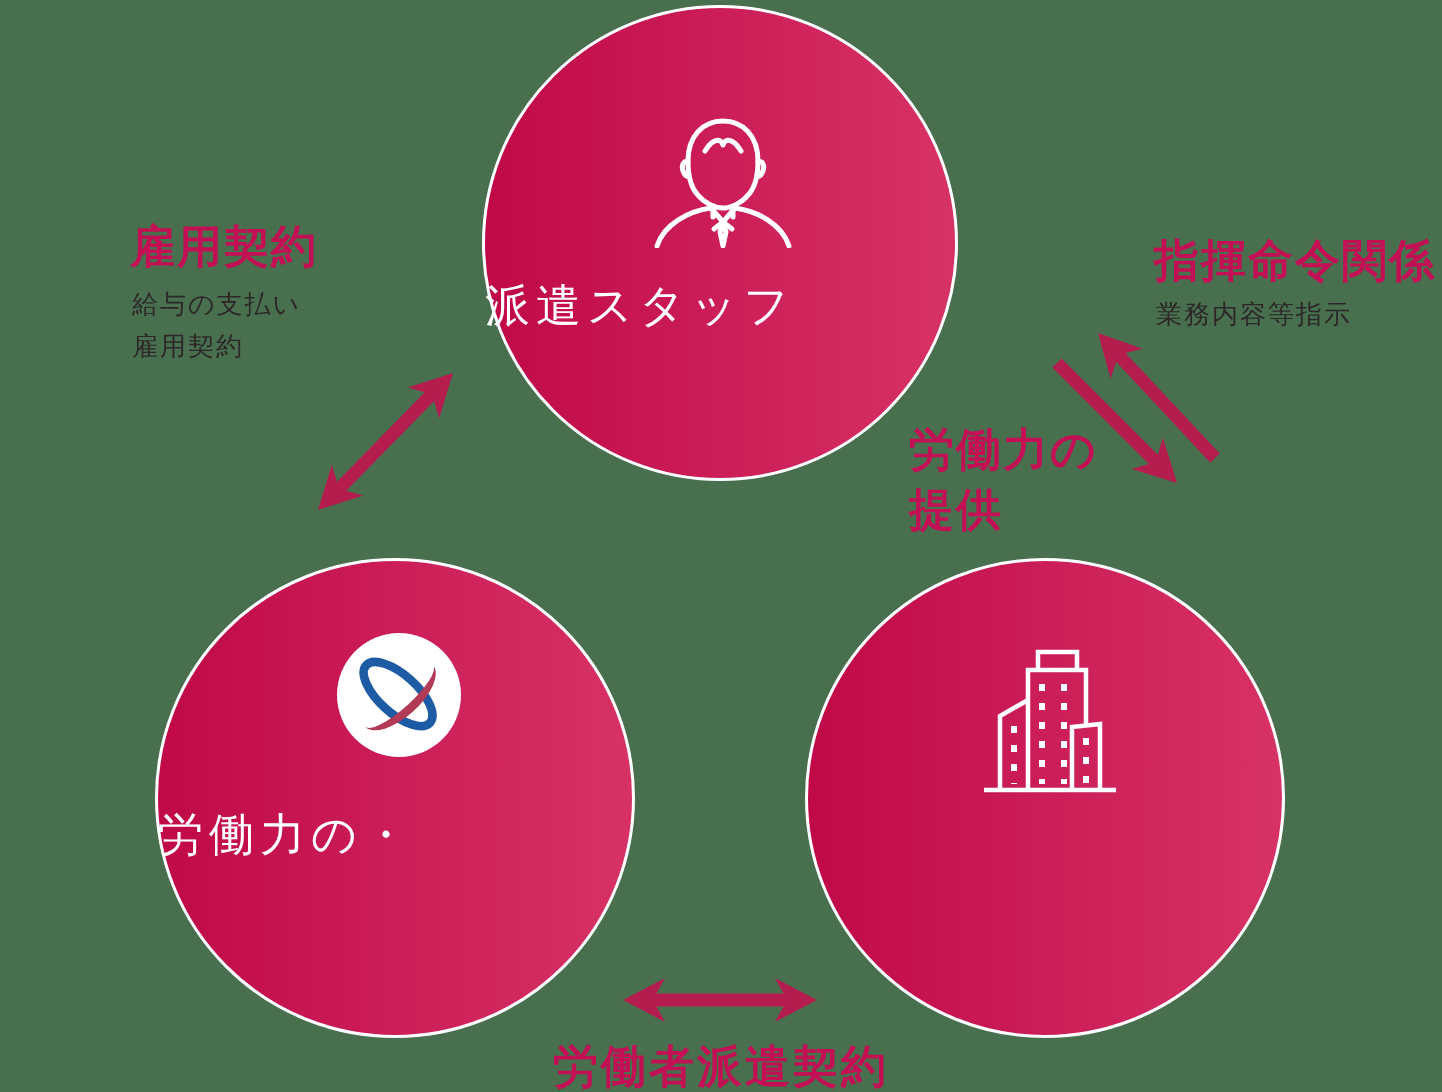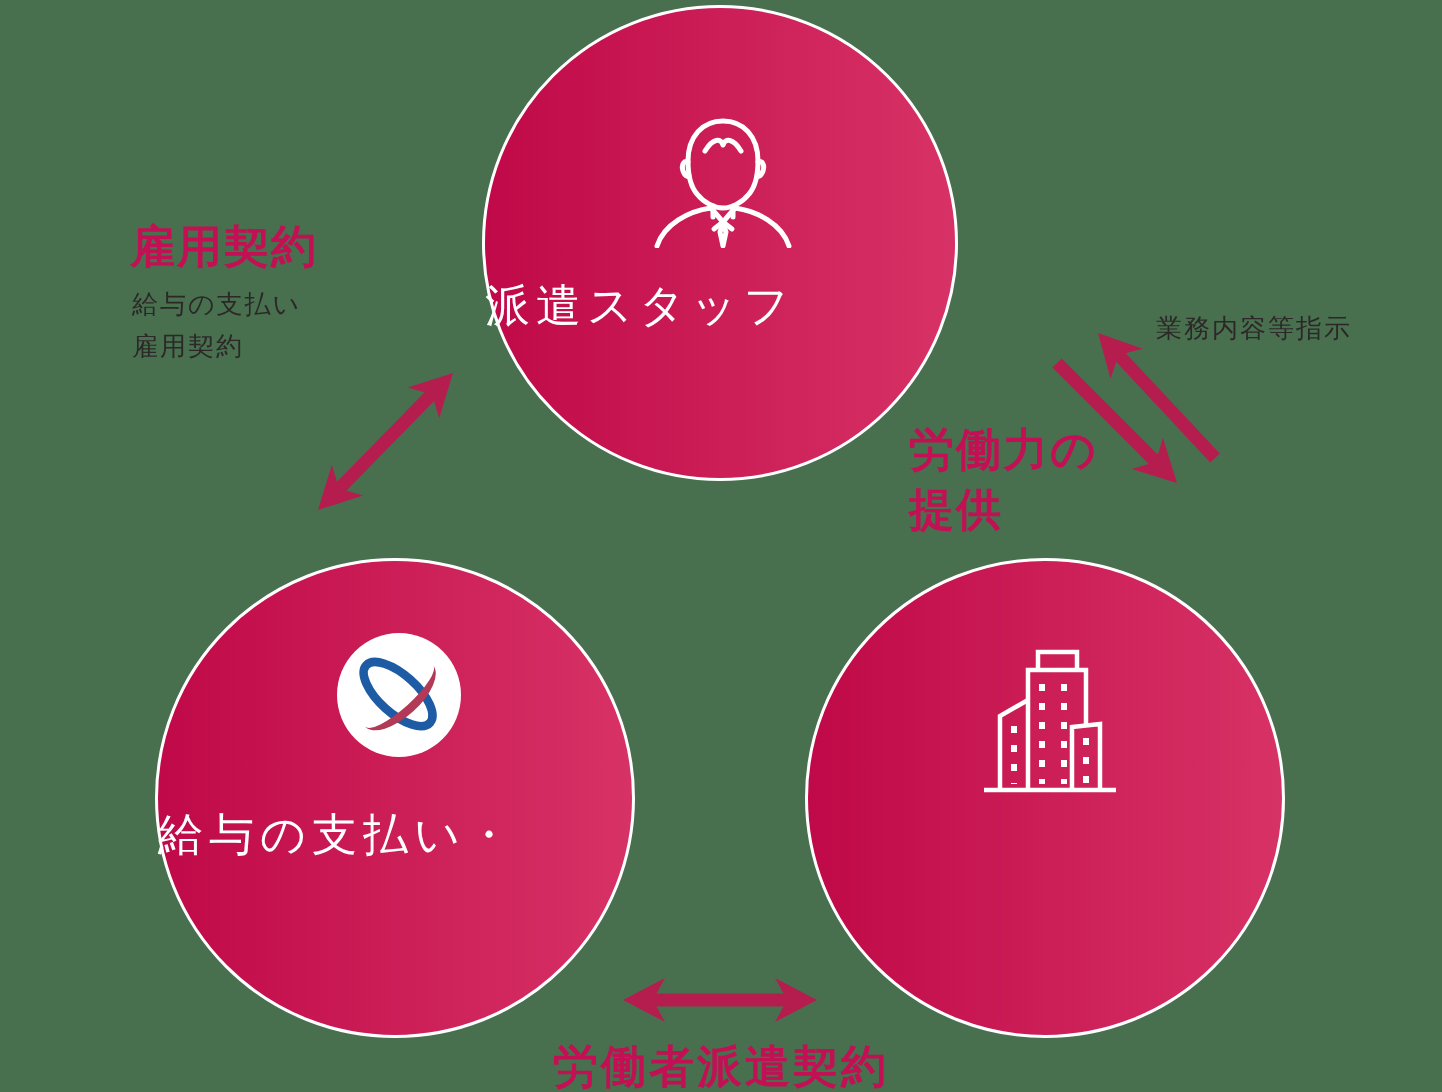--- a/index.html
+++ b/index.html
@@ -29,21 +29,21 @@
   .logo-badge{position:absolute;left:179px;top:72px;width:124px;height:124px;
           border-radius:50%;background:var(--white);display:flex;
           align-items:center;justify-content:center;}
   .rel-title{position:absolute;color:var(--accent);font-size:45px;
           font-weight:700;letter-spacing:2px;line-height:1.15;white-space:nowrap;}
   .rel-details{position:absolute;color:var(--dark);font-size:26px;
           font-weight:400;letter-spacing:2px;line-height:42px;white-space:nowrap;}
   #employment-title{left:130px;top:222px;}
   #employment-details{left:132px;top:284px;}
   #command-title{left:1154px;top:236px;}
-  #command-details{left:1156px;top:293px;line-height:44px;margin-top:14px;}
+  #command-details{left:1156px;top:293px;line-height:44px;}
   #labor-title{left:893px;top:420px;line-height:60px;margin-left:16px;}
   #dispatch-title{left:50%;top:1042px;transform:translateX(-50%);letter-spacing:3px;}
   .arrow-layer{position:absolute;left:0;top:0;pointer-events:none;}
   .arrow-line{stroke:var(--arrow);stroke-width:13;fill:none;}
   .arrow-head{fill:var(--arrow);stroke:none;}
   .icon-stroke{stroke:var(--white);fill:none;stroke-width:5;
           stroke-linecap:round;stroke-linejoin:round;}
   .icon-stroke-sq{stroke:var(--white);fill:none;stroke-width:4.5;
           stroke-linecap:butt;stroke-linejoin:miter;}
   .icon-window{stroke:var(--white);fill:none;stroke-width:6;
@@ -76,21 +76,21 @@
       <svg width="124" height="124" viewBox="0 0 130 130">
         <g transform="translate(64,64) rotate(42)">
           <ellipse class="logo-blue" cx="0" cy="0" rx="45" ry="20"></ellipse>
         </g>
         <g transform="translate(65,66) rotate(-42)">
           <path class="logo-red" d="M-48,0 A48,22 0 0 0 48,0 A44,12 0 0 1 -48,0 Z"></path>
         </g>
       </svg>
     </div>
     <div class="node-label">
-      <div>給与の支払い・</div>
+      <div>労働力の・</div>
     </div>
   </div>
 
   <div class="circle" id="client-circle">
     <svg class="node-icon" width="140" height="150" viewBox="0 0 140 150">
       <path class="icon-stroke-sq" d="M48,144 L48,24 L106,24 L106,78"></path>
       <path class="icon-stroke-sq" d="M58,24 L58,6 L97,6 L97,24"></path>
       <path class="icon-stroke-sq" d="M20,144 L20,70 L48,54"></path>
       <path class="icon-stroke-sq" d="M92,144 L92,81 L120,78 L120,144"></path>
       <path class="icon-stroke-sq" d="M4,144 L136,144"></path>
@@ -100,20 +100,21 @@
       <path class="icon-window" d="M106,92 L106,138"></path>
     </svg>
   </div>
 
   <div class="rel-title" id="employment-title">雇用契約</div>
   <div class="rel-details" id="employment-details">
     <div>給与の支払い</div>
     <div>雇用契約</div>
   </div>
 
+  <div class="rel-title" id="command-title">指揮命令関係</div>
   <div class="rel-details" id="command-details">
     <div>業務内容等指示</div>
   </div>
 
   <div class="rel-title" id="labor-title">
     <div>労働力の</div>
     <div>提供</div>
   </div>
 
   <div class="rel-title" id="dispatch-title">労働者派遣契約</div>

